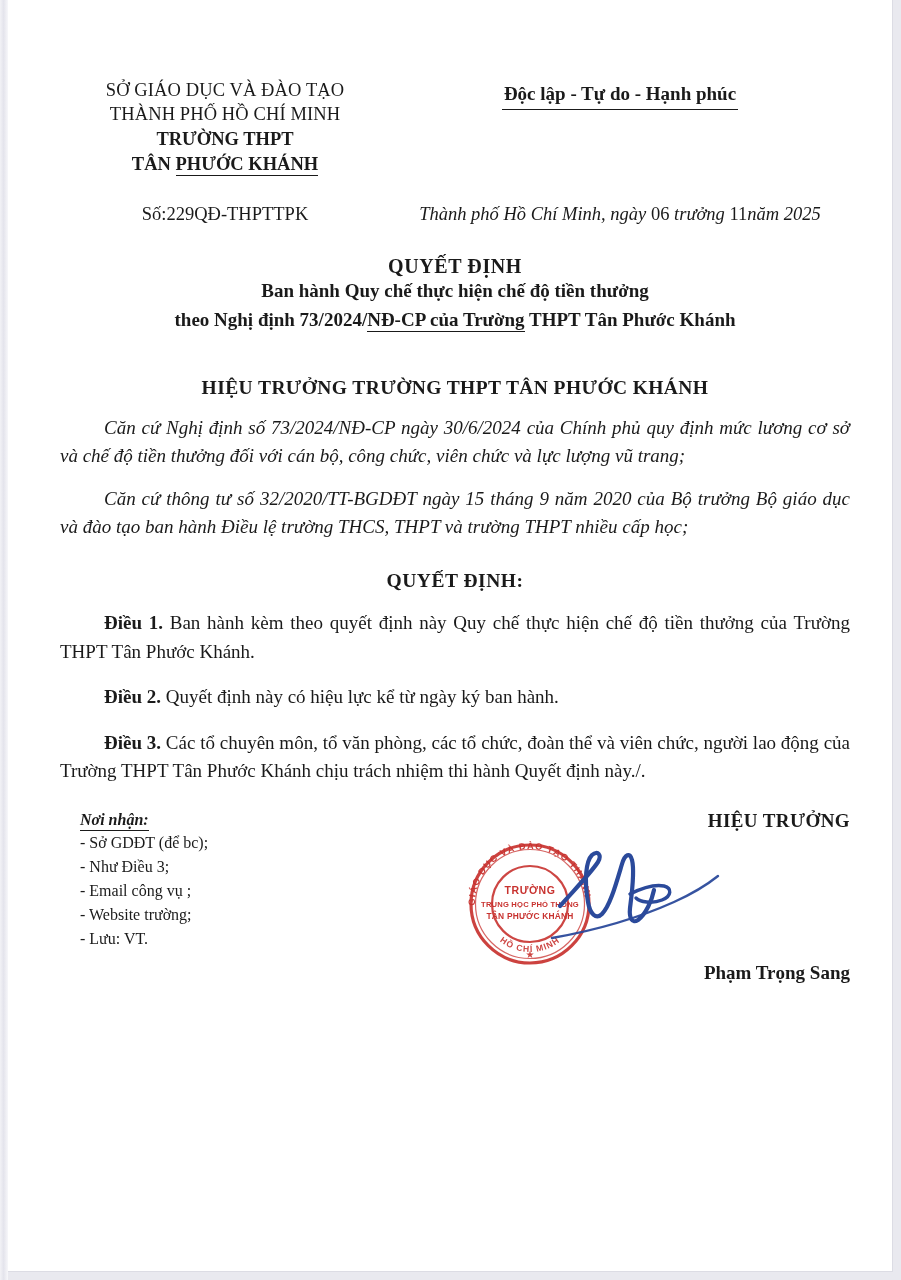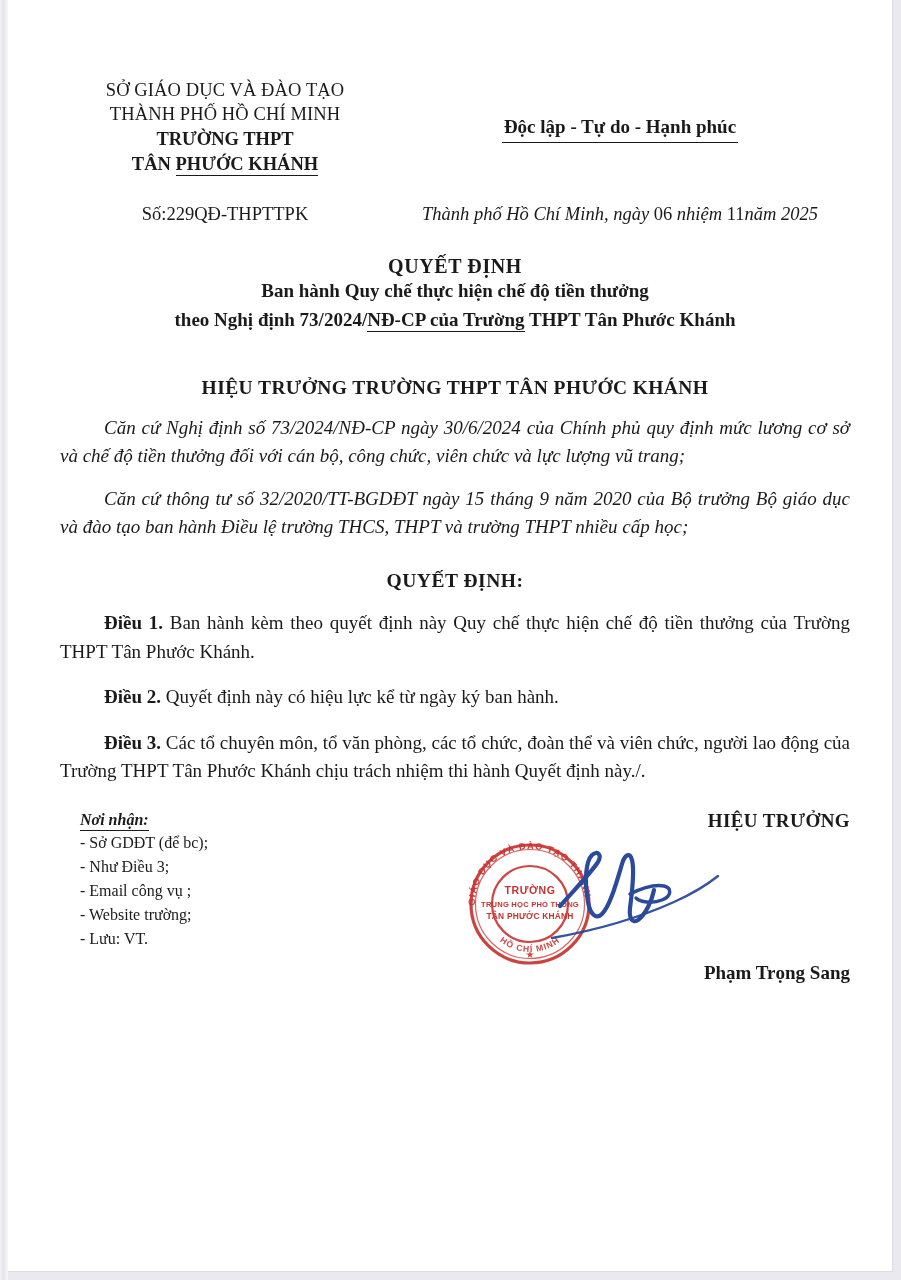--- a/index.html
+++ b/index.html
@@ -38,21 +38,21 @@
   .content {
     position: absolute;
     left: 52px;
     top: 70px;
     width: 790px;
   }
 
   
   .header {
     display: flex;
-    align-items: center;
+    align-items: flex-start;
   }
   .hdr-left {
     width: 330px;
     text-align: center;
     padding-top: 9px;
   }
   .hdr-right {
     flex: 1;
     text-align: center;
     padding-top: 9px;
@@ -247,21 +247,21 @@
         <div class="school-line">TRƯỜNG THPT</div>
         <div class="school-line"><span>TÂN </span><span class="ul-seg">PHƯỚC KHÁNH</span></div>
       </div>
       <div class="hdr-right">
         <div class="motto-line">Độc lập - Tự do - Hạnh phúc</div>
       </div>
     </div>
 
     <div class="subheader">
       <div class="so-line">Số:229QĐ-THPTTPK</div>
-      <div class="date-line"><span>Thành phố Hồ Chí Minh, ngày </span><span class="num">06</span><span> nhiệm </span><span class="num">11</span><span>năm 2025</span></div>
+      <div class="date-line"><span>Thành phố Hồ Chí Minh, ngày </span><span class="num">06</span><span> trưởng </span><span class="num">11</span><span>năm 2025</span></div>
     </div>
 
     <div class="title-block">
       <div class="t-main">QUYẾT ĐỊNH</div>
       <div class="t-sub1">Ban hành Quy chế thực hiện chế độ tiền thưởng</div>
       <div class="t-sub2"><span>theo Nghị định 73/2024/</span><span class="ul-seg">NĐ-CP của Trường</span><span> THPT Tân Phước Khánh</span></div>
     </div>
 
     <div class="heading-officer">HIỆU TRƯỞNG TRƯỜNG THPT TÂN PHƯỚC KHÁNH</div>
 

